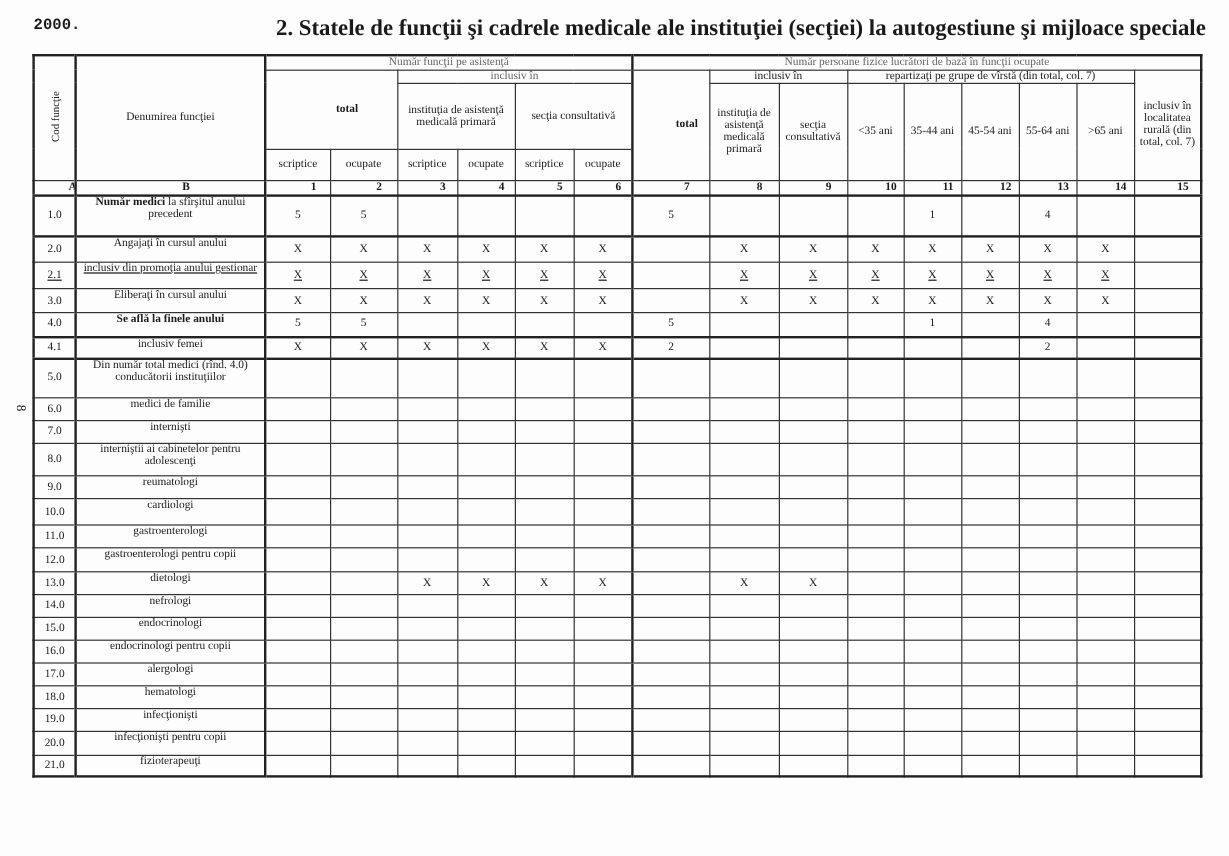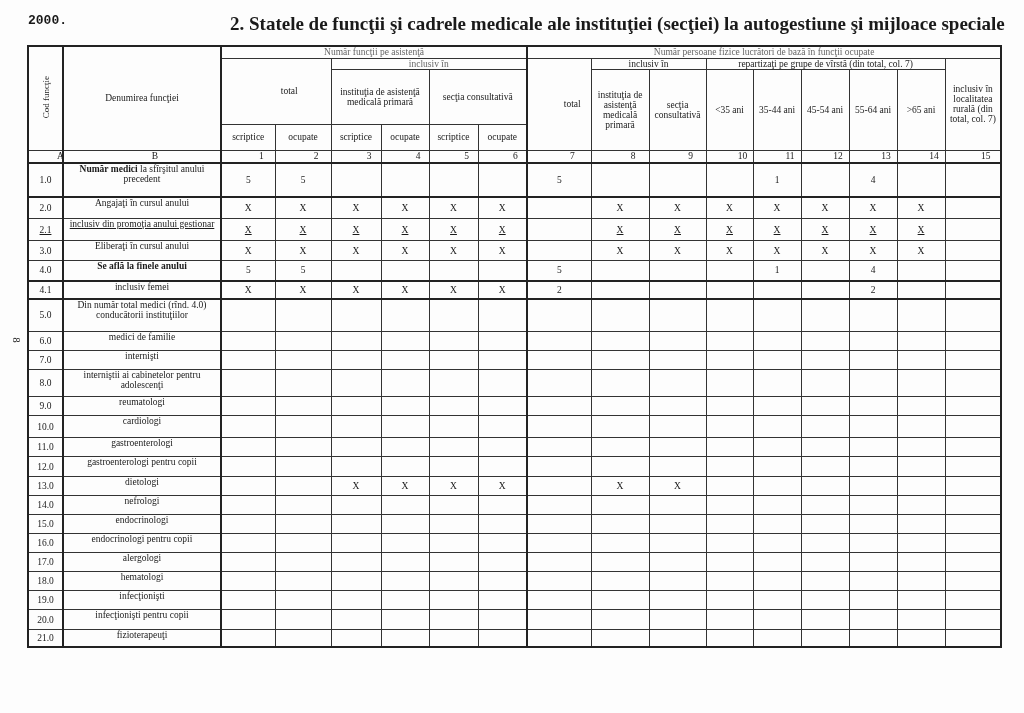--- a/index.html
+++ b/index.html
@@ -3,21 +3,21 @@
 <meta charset="utf-8">
 <style>
   html, body { margin: 0; padding: 0; background: #fdfdfd; }
   body { width: 1024px; height: 713px; position: relative; overflow: hidden;
          font-family: "Liberation Serif", "DejaVu Serif", serif; color: #1a1a1a; }
   .year { position: absolute; left: 28px; top: 13px; font-weight: bold; font-size: 13px; font-family: Liberation Mono, monospace; }
   .title { position: absolute; left: 230px; top: 13px; font-weight: bold; font-size: 19px; white-space: nowrap; }
   .page-num { position: absolute; left: 14px; top: 334px; font-size: 11px; transform: rotate(90deg); }
   table.form { position: absolute; left: 27px; top: 45px; border-collapse: collapse; table-layout: fixed; width: 974px; }
   table.form td, table.form th { border: 1px solid #333; padding: 0 2px; font-weight: normal; font-size: 9.5px; line-height: 10px; text-align: center; vertical-align: middle; overflow: hidden; }
-  table.form th.bold, table.form td.bold { font-weight: normal; padding-left: 28px; }
+  table.form th.bold, table.form td.bold { font-weight: bold; padding-left: 28px; }
   .heavy-r { border-right: 2px solid #222 !important; }
   .heavy-b { border-bottom: 2px solid #222 !important; }
   table.form { border: 2px solid #222; }
   .vert { writing-mode: vertical-rl; transform: rotate(180deg); font-size: 9px; white-space: nowrap; }
   td.code { font-weight: bold; font-size: 10px; }
   td.name { text-align: left; vertical-align: top !important; font-size: 9.5px; line-height: 11px; padding-left: 2px; }
   td.val { font-weight: bold; font-size: 10px; }
   .colnum th { font-weight: bold; font-size: 9.5px; height: 11px; }
   .faint { color: #666; }
 </style>

